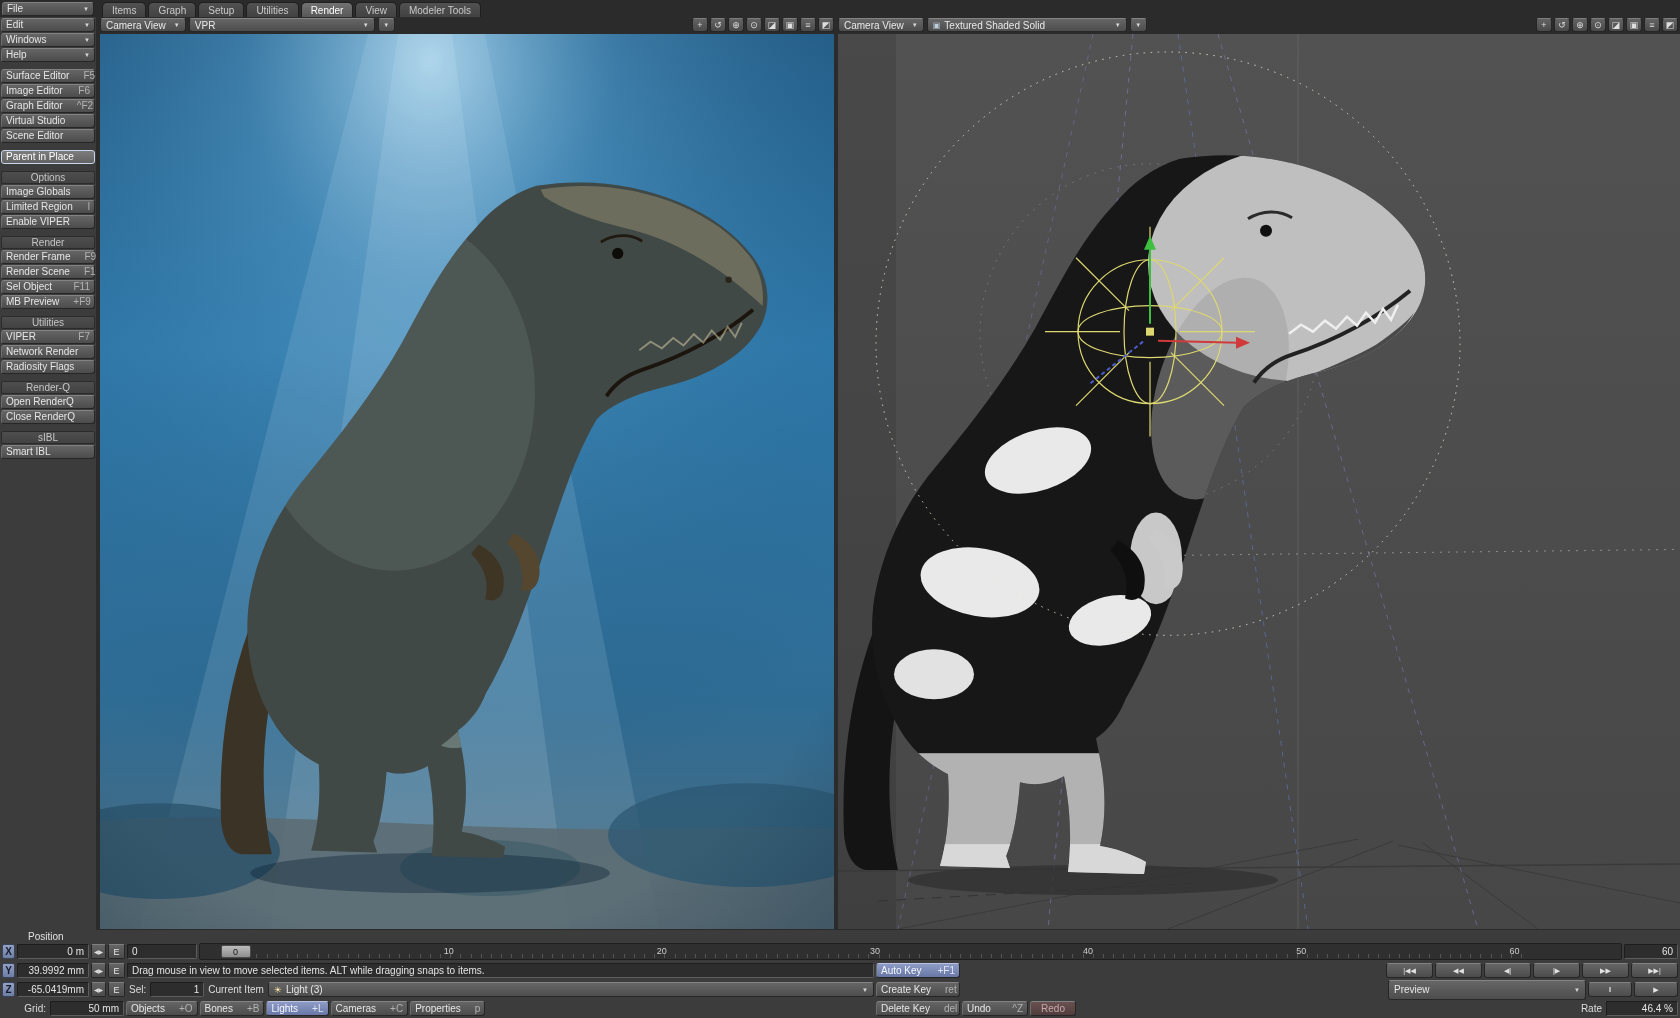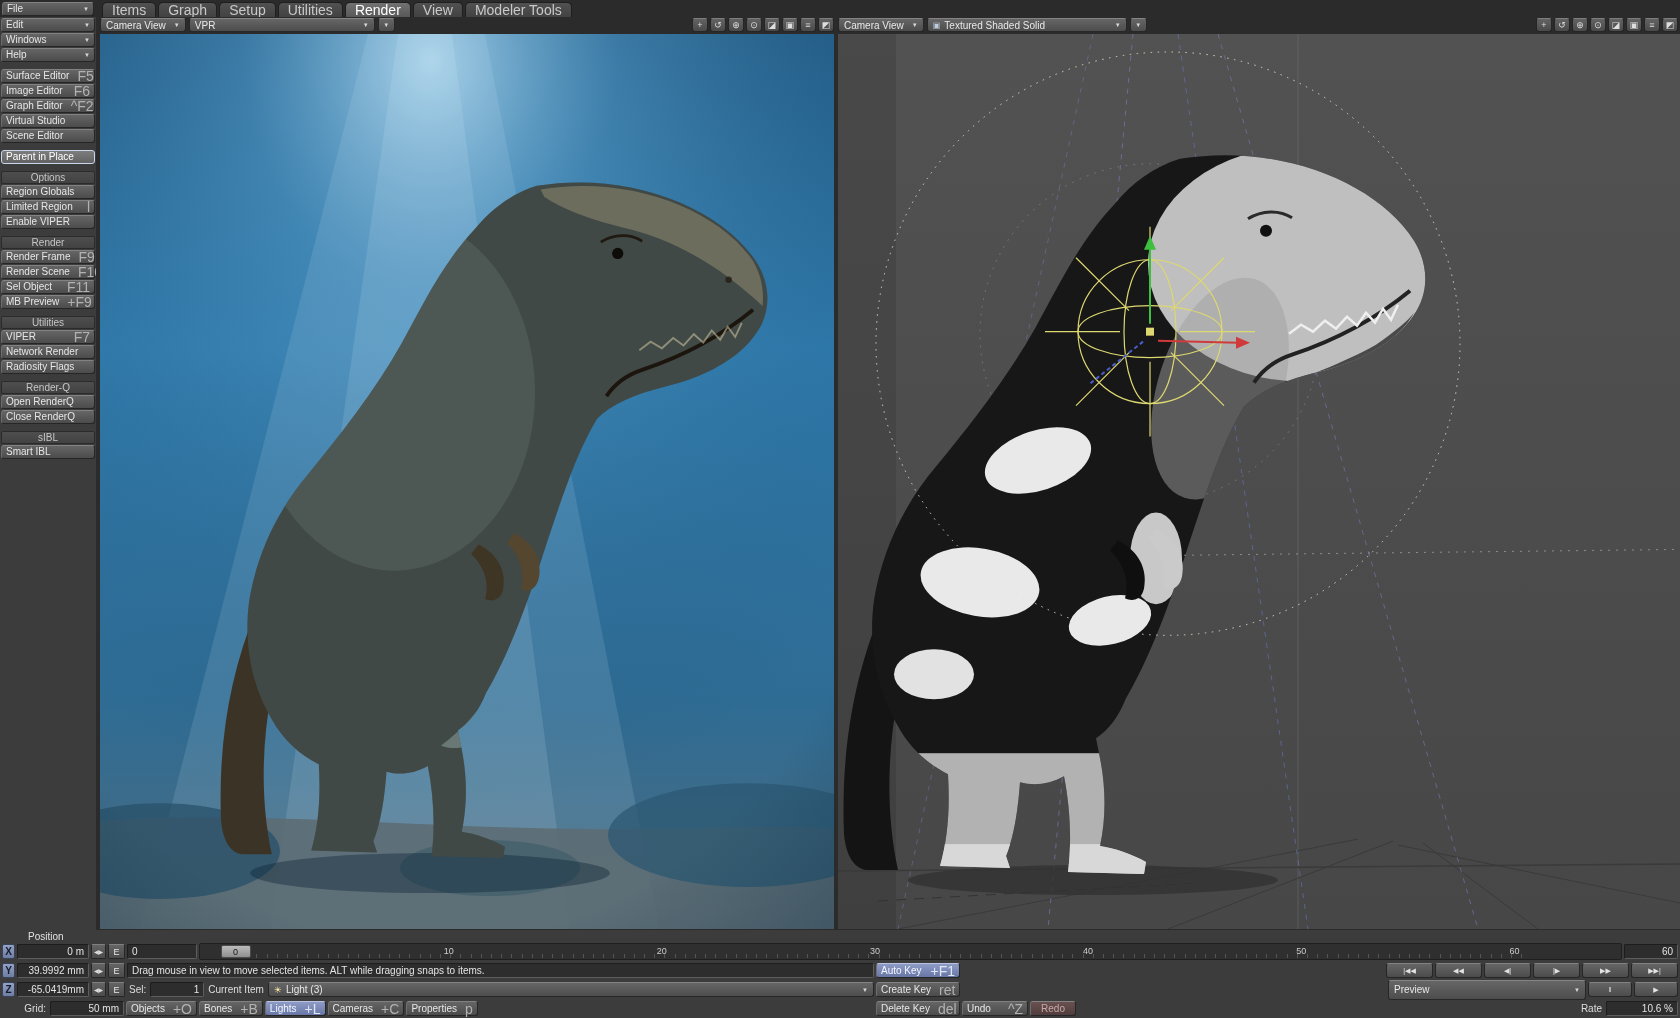--- a/index.html
+++ b/index.html
@@ -3,26 +3,26 @@
 <meta charset="utf-8">
 <style>
   *{margin:0;padding:0;box-sizing:border-box;font-family:"Liberation Sans",sans-serif;user-select:none}
   html,body{width:1680px;height:1018px;overflow:hidden;background:#3c3c3c}
   .app{width:1680px;height:1018px;display:flex;flex-direction:column;background:#3c3c3c}
 
   
   .topbar{height:17px;display:flex;align-items:center;background:#2b2b2b;flex:0 0 auto}
   .file-cell{width:96px;padding:19px 2px}
   .tabs{display:flex;align-items:flex-end;gap:2px;padding-left:6px;height:100%}
-  .tab{font-size:14px;color:#c9c9c9;background:linear-gradient(#515151,#424242);border:1px solid #1f1f1f;border-bottom:none;border-radius:5px 5px 0 0;padding:2px 9px 1px;line-height:11px;height:15px;cursor:default}
+  .tab{font-size:10px;color:#c9c9c9;background:linear-gradient(#515151,#424242);border:1px solid #1f1f1f;border-bottom:none;border-radius:5px 5px 0 0;padding:2px 9px 1px;line-height:11px;height:15px;cursor:default}
   .tab.active{background:linear-gradient(#727272,#585858);color:#fff}
 
   
   .btn{display:flex;align-items:center;justify-content:space-between;height:14px;background:linear-gradient(#656565,#4c4c4c);border:1px solid #262626;border-top-color:#828282;border-left-color:#6d6d6d;border-radius:3px;color:#e6e6e6;font-size:10px;line-height:12px;padding:0 4px;white-space:nowrap;cursor:default}
-  .btn .sc{color:#b2b2b2;font-size:14px;margin-left:8px}
+  .btn .sc{color:#b2b2b2;font-size:10px;margin-left:14px}
   .btn.on{background:linear-gradient(#8e9bc6,#6877a6);color:#f4f7ff;border-top-color:#b9c3e0}
   .btn.on .sc{color:#dfe5f5}
   .btn.sel{background:linear-gradient(#7d7d7d,#626262);border:1px solid #c9d6ec;color:#fff}
   .btn.muted{background:linear-gradient(#6a5050,#503d3d);color:#c9a8a8}
   .caret{font-size:6px;color:#d6d6d6;margin-left:auto;padding-left:4px}
   .dd{display:flex;align-items:center;height:14px;background:linear-gradient(#666,#4d4d4d);border:1px solid #272727;border-top-color:#848484;border-radius:3px;color:#e8e8e8;font-size:10px;padding:0 5px;gap:4px;white-space:nowrap;cursor:default}
   .mini-dd{width:17px;justify-content:center}
   .mini-dd .caret{margin:0;padding:0}
 
   
@@ -138,21 +138,21 @@
       <div class="btn">
         <span>Scene Editor</span>
       </div>
       <div class="gap"></div>
       <div class="btn sel">
         <span>Parent in Place</span>
       </div>
 
       <div class="sec-hdr">Options</div>
       <div class="btn">
-        <span>Region Globals</span>
+        <span>Image Globals</span>
       </div>
       <div class="btn">
         <span>Limited Region</span>
         <span class="sc">l</span>
       </div>
       <div class="btn">
         <span>Enable VIPER</span>
       </div>
 
       <div class="sec-hdr">Render</div>
@@ -495,18 +495,18 @@
       <div class="tail">
         <div class="btn" style="width:66px;height:15px">
           <span>Undo</span>
           <span class="sc">^Z</span>
         </div>
         <div class="btn muted" style="width:46px;height:15px;justify-content:center">
           <span>Redo</span>
         </div>
         <div style="flex:1"></div>
         <div class="lbl">Rate</div>
-        <div class="field r" style="width:72px">10.6 %</div>
+        <div class="field r" style="width:72px">46.4 %</div>
       </div>
     </div>
   </div>
 
 </div>
 
 </body></html>

